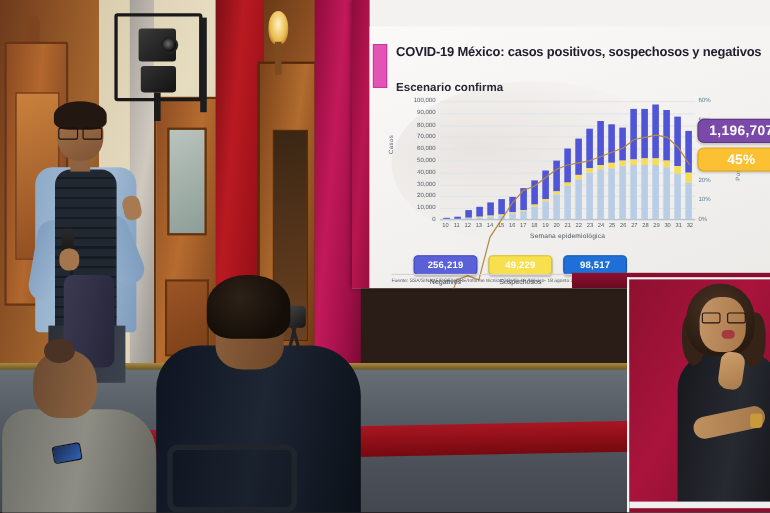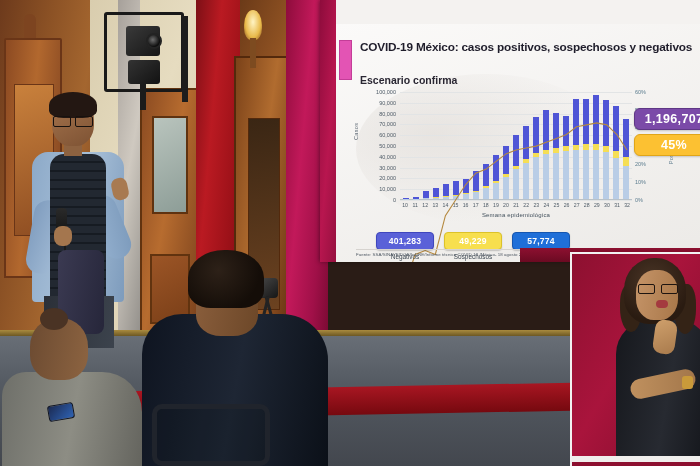--- a/index.html
+++ b/index.html
@@ -779,29 +779,29 @@
         <div class="xlabel">Semana epidemiológica</div>
       </div>
 
       <div class="callouts">
           <div class="callout purple">1,196,707</div>
           <div class="callout yellow">45%</div>
         </div>
 
       <div class="stats">
           <div class="stat">
-            <div class="stat-pill pill-neg">401,283</div>
+            <div class="stat-pill pill-neg">256,219</div>
             <div class="stat-cap">Negativos</div>
           </div>
           <div class="stat">
             <div class="stat-pill pill-sus">49,229</div>
             <div class="stat-cap">Sospechosos</div>
           </div>
           <div class="stat">
-            <div class="stat-pill pill-def">57,774</div>
+            <div class="stat-pill pill-def">98,517</div>
             <div class="stat-cap">Defunciones confirma</div>
           </div>
         </div>
 
       <div class="source">Fuente: SSA/SINAVE/DGE/InDRE/Informe técnico COVID-19 /México- 18 agosto 2020 (corte 19:00hrs)</div>
     </div>
   </div>
 
   <div class="slide-red-strip"></div>
 

